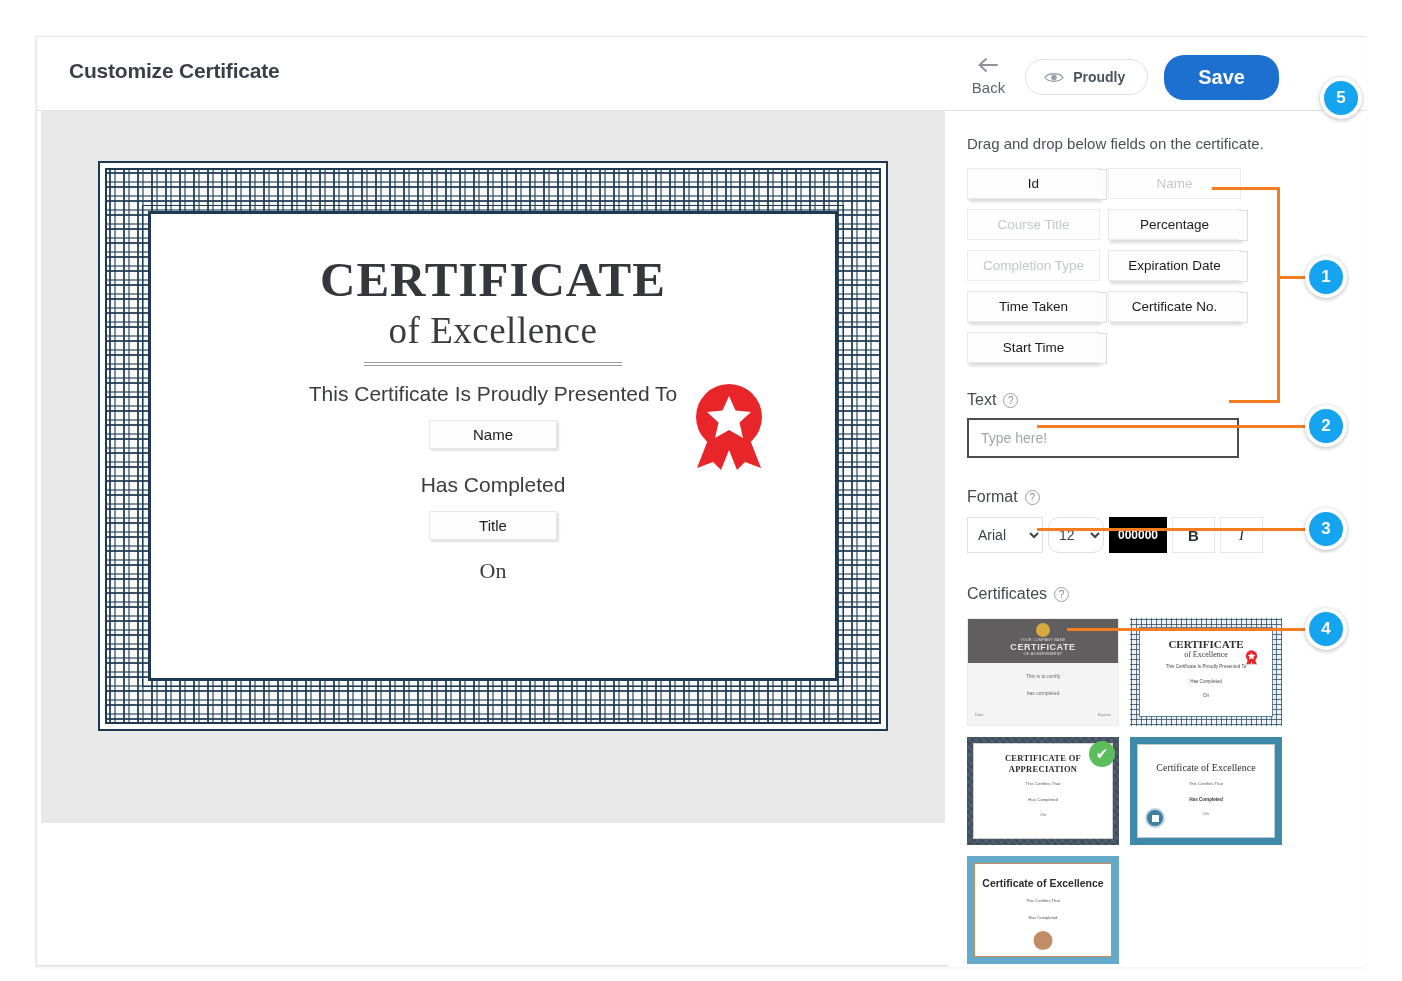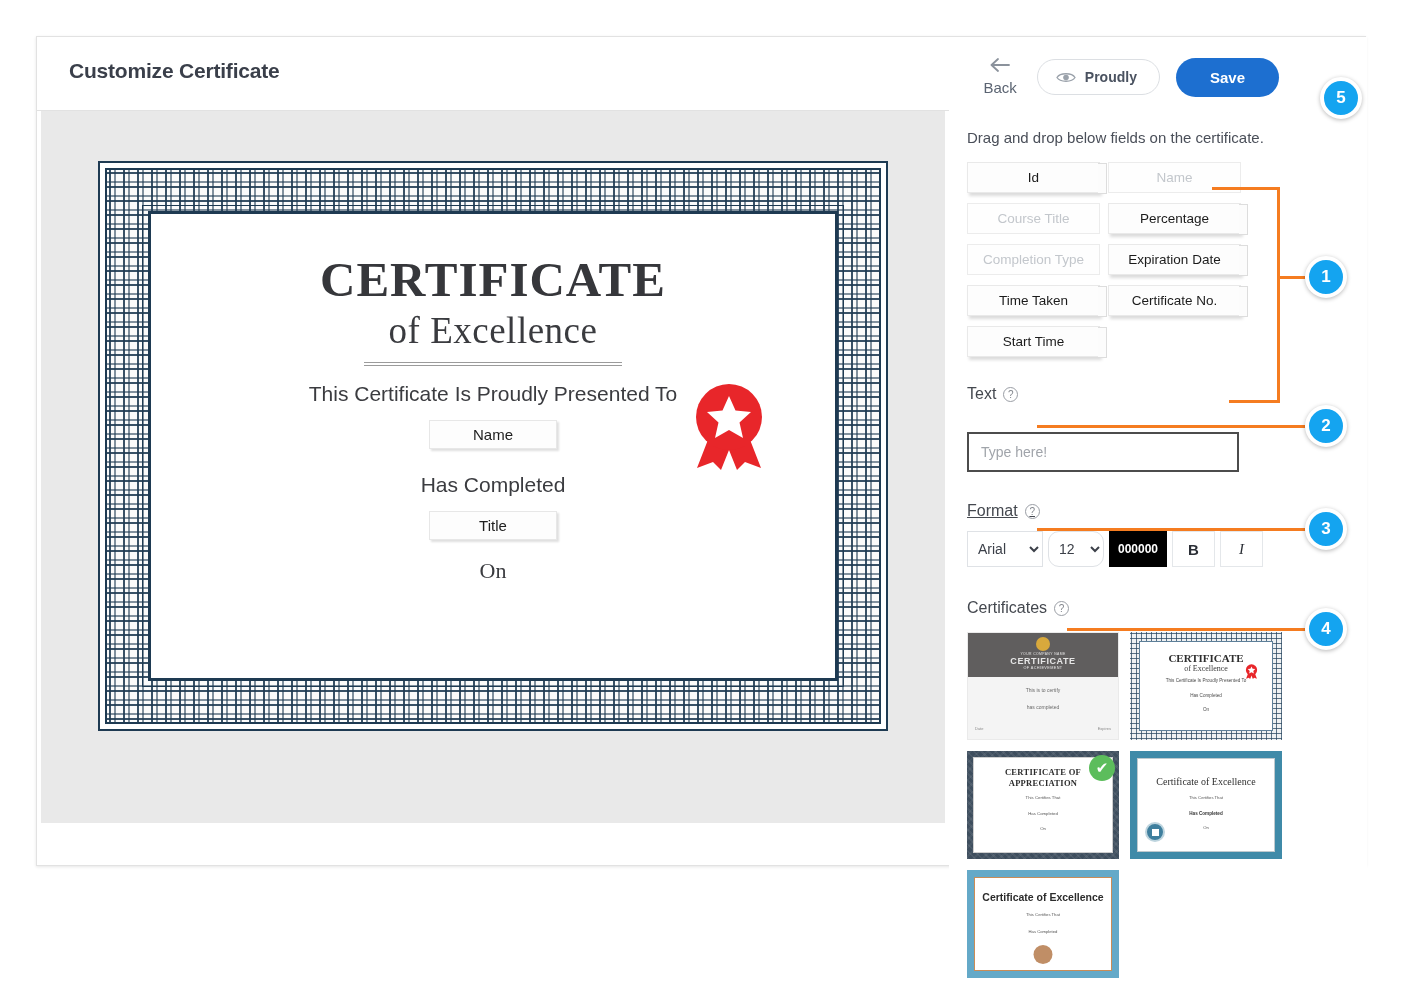--- a/index.html
+++ b/index.html
@@ -14,21 +14,21 @@
   #app {
     position: relative;
     width: 1402px; height: 981px;
     background: #ffffff;
   }
 
   
   .page-card {
     position: absolute;
     left: 36px; top: 36px;
-    width: 1330px; height: 830px;
+    width: 1330px; height: 930px;
     background: #ffffff;
     border: 1px solid #e2e2e2;
     box-shadow: 0 1px 3px rgba(0,0,0,0.10);
   }
 
   
   .header {
     position: absolute;
     left: 0; top: 0;
     width: 1330px; height: 74px;
@@ -82,21 +82,21 @@
     color: #4a5260;
     font-family: "Liberation Sans", sans-serif;
   }
   .eye-icon { display: inline-block; width: 20px; height: 13px; }
   .save-btn {
     background: #1d6fd0;
     border: none;
     border-radius: 20px;
     padding: 11px 34px;
     color: #ffffff;
-    font-size: 15px;
+    font-size: 20px;
     font-weight: bold;
     cursor: pointer;
     font-family: "Liberation Sans", sans-serif;
   }
 
   
   .step-badge {
     position: absolute;
     width: 42px; height: 42px;
     border-radius: 50%;
@@ -215,21 +215,21 @@
   }
   .ribbon {
     position: absolute;
     right: 68px; top: 168px;
     width: 76px; height: 88px;
   }
 
   
   .panel {
     position: absolute;
-    left: 912px; top: 68px;
+    left: 912px; top: 74px;
     width: 418px; height: 856px;
     background: #ffffff;
     padding: 24px 0 0 18px;
   }
   .panel-hint {
     font-size: 15px;
     color: #4a4f59;
     margin-bottom: 16px;
   }
   .field-grid {
@@ -280,21 +280,21 @@
     align-items: center; justify-content: center;
     width: 15px; height: 15px;
     border-radius: 50%;
     border: 1px solid #9a9ea5;
     color: #82868d;
     font-size: 10px;
     cursor: help;
   }
   .text-input {
     width: 272px;
-    margin-top: 29px;
+    margin-top: 9px;
     padding: 10px 12px;
     font-size: 14px;
     border: 2px solid #4c4c4c;
     outline: none;
     font-family: "Liberation Sans", sans-serif;
     color: #333;
     background: #fff;
   }
   .text-input::placeholder { color: #a0a4aa; }
 
@@ -505,21 +505,21 @@
         <div class="dragfield enabled">Certificate No.</div>
         <div class="dragfield enabled">Start Time</div>
       </div>
 
       <div class="sec-label" style="margin-top:28px;">
         <span>Text</span>
         <span class="qmark">?</span>
       </div>
       <input class="text-input" type="text" placeholder="Type here!" style="">
 
-      <div class="sec-label" style="margin-top:30px;text-decoration:underline;">
+      <div class="sec-label" style="margin-top:30px;">
         <span>Format</span>
         <span class="qmark">?</span>
       </div>
       <div class="format-row">
         <select class="fmt-select" id="fontFamily">
           <option>Arial</option>
         </select>
         <select class="fmt-select" id="fontSize">
           <option>12</option>
         </select>

